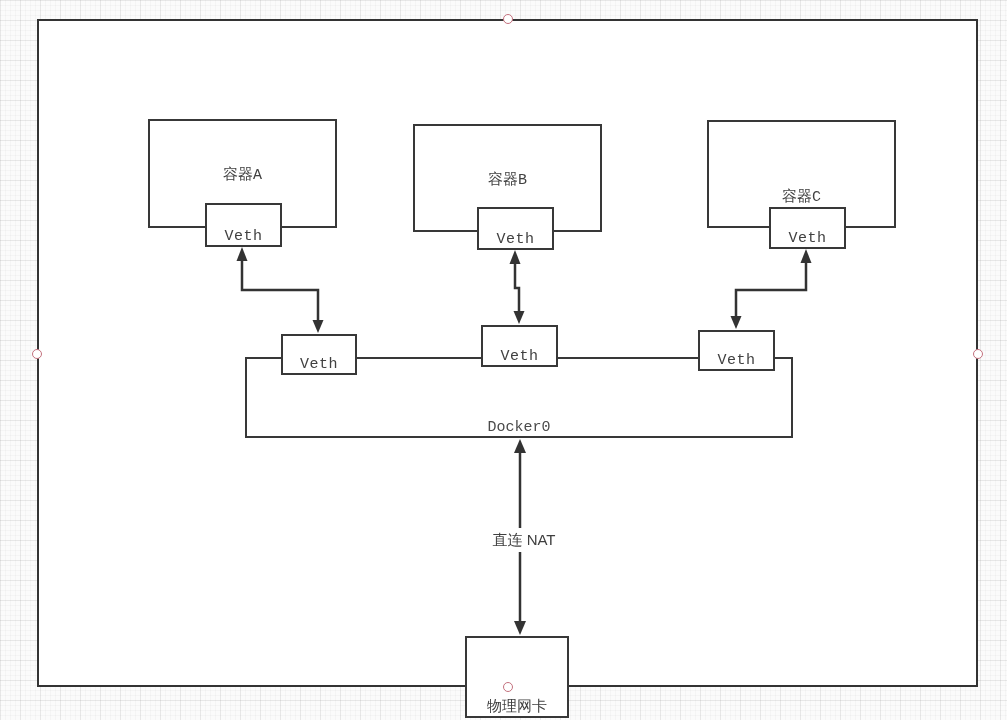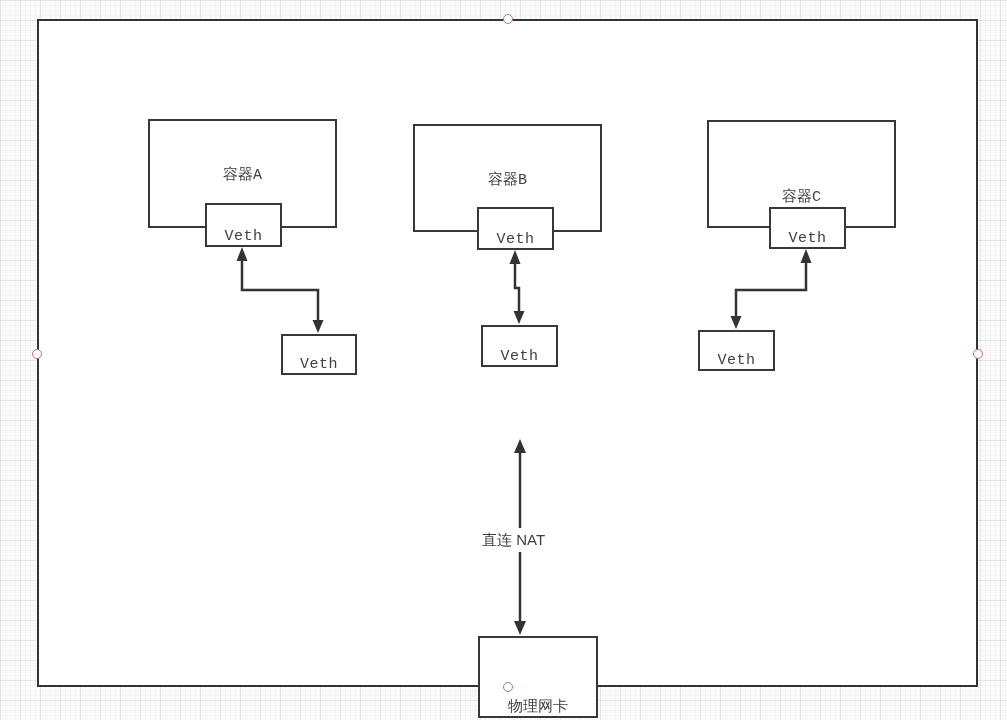--- a/index.html
+++ b/index.html
@@ -38,28 +38,28 @@
   .veth-b { left: 477px; top: 207px; width: 77px; height: 43px; }
   .veth-c { left: 769px; top: 207px; width: 77px; height: 42px; }
 
   .docker0 { left: 245px; top: 357px; width: 548px; height: 81px; }
   .docker0 span { font-size: 15px; color: #4a4a4a; }
 
   .bveth-l { left: 281px; top: 334px; width: 76px; height: 41px; }
   .bveth-c { left: 481px; top: 325px; width: 77px; height: 42px; }
   .bveth-r { left: 698px; top: 330px; width: 77px; height: 41px; }
 
-  .nic { left: 478px; top: 636px; width: 120px; height: 82px; }
+  .nic { left: 465px; top: 636px; width: 104px; height: 82px; }
   .nic span { font-size: 15px; color: #3f3f3f; }
 
   .svg-layer { position: absolute; left: 0; top: 0; width: 1007px; height: 720px; pointer-events: none; }
 
   .nat-label {
     position: absolute; left: 482px; top: 528px; width: 84px; height: 24px;
-    background: #ffffff; text-align: left; line-height: 24px;
+    background: #ffffff; text-align: center; line-height: 24px;
     font-size: 15px; color: #3f3f3f;
   }
   .handle {
     position: absolute; width: 10px; height: 10px; box-sizing: border-box;
     border: 1.5px solid #c4717e; border-radius: 50%; background: #ffffff;
     transform: translate(-50%, -50%);
   }
   .handle-top    { left: 508px; top: 19px; }
   .handle-left   { left: 37px;  top: 354px; }
   .handle-right  { left: 978px; top: 354px; }
@@ -85,20 +85,23 @@
   <div class="box veth-a">
     <span class="veth-label">Veth</span>
   </div>
   <div class="box veth-b">
     <span class="veth-label">Veth</span>
   </div>
   <div class="box veth-c">
     <span class="veth-label">Veth</span>
   </div>
 
+  <div class="box docker0">
+    <span>Docker0</span>
+  </div>
 
   <div class="box bveth-l">
     <span class="veth-label">Veth</span>
   </div>
   <div class="box bveth-c">
     <span class="veth-label">Veth</span>
   </div>
   <div class="box bveth-r">
     <span class="veth-label">Veth</span>
   </div>

